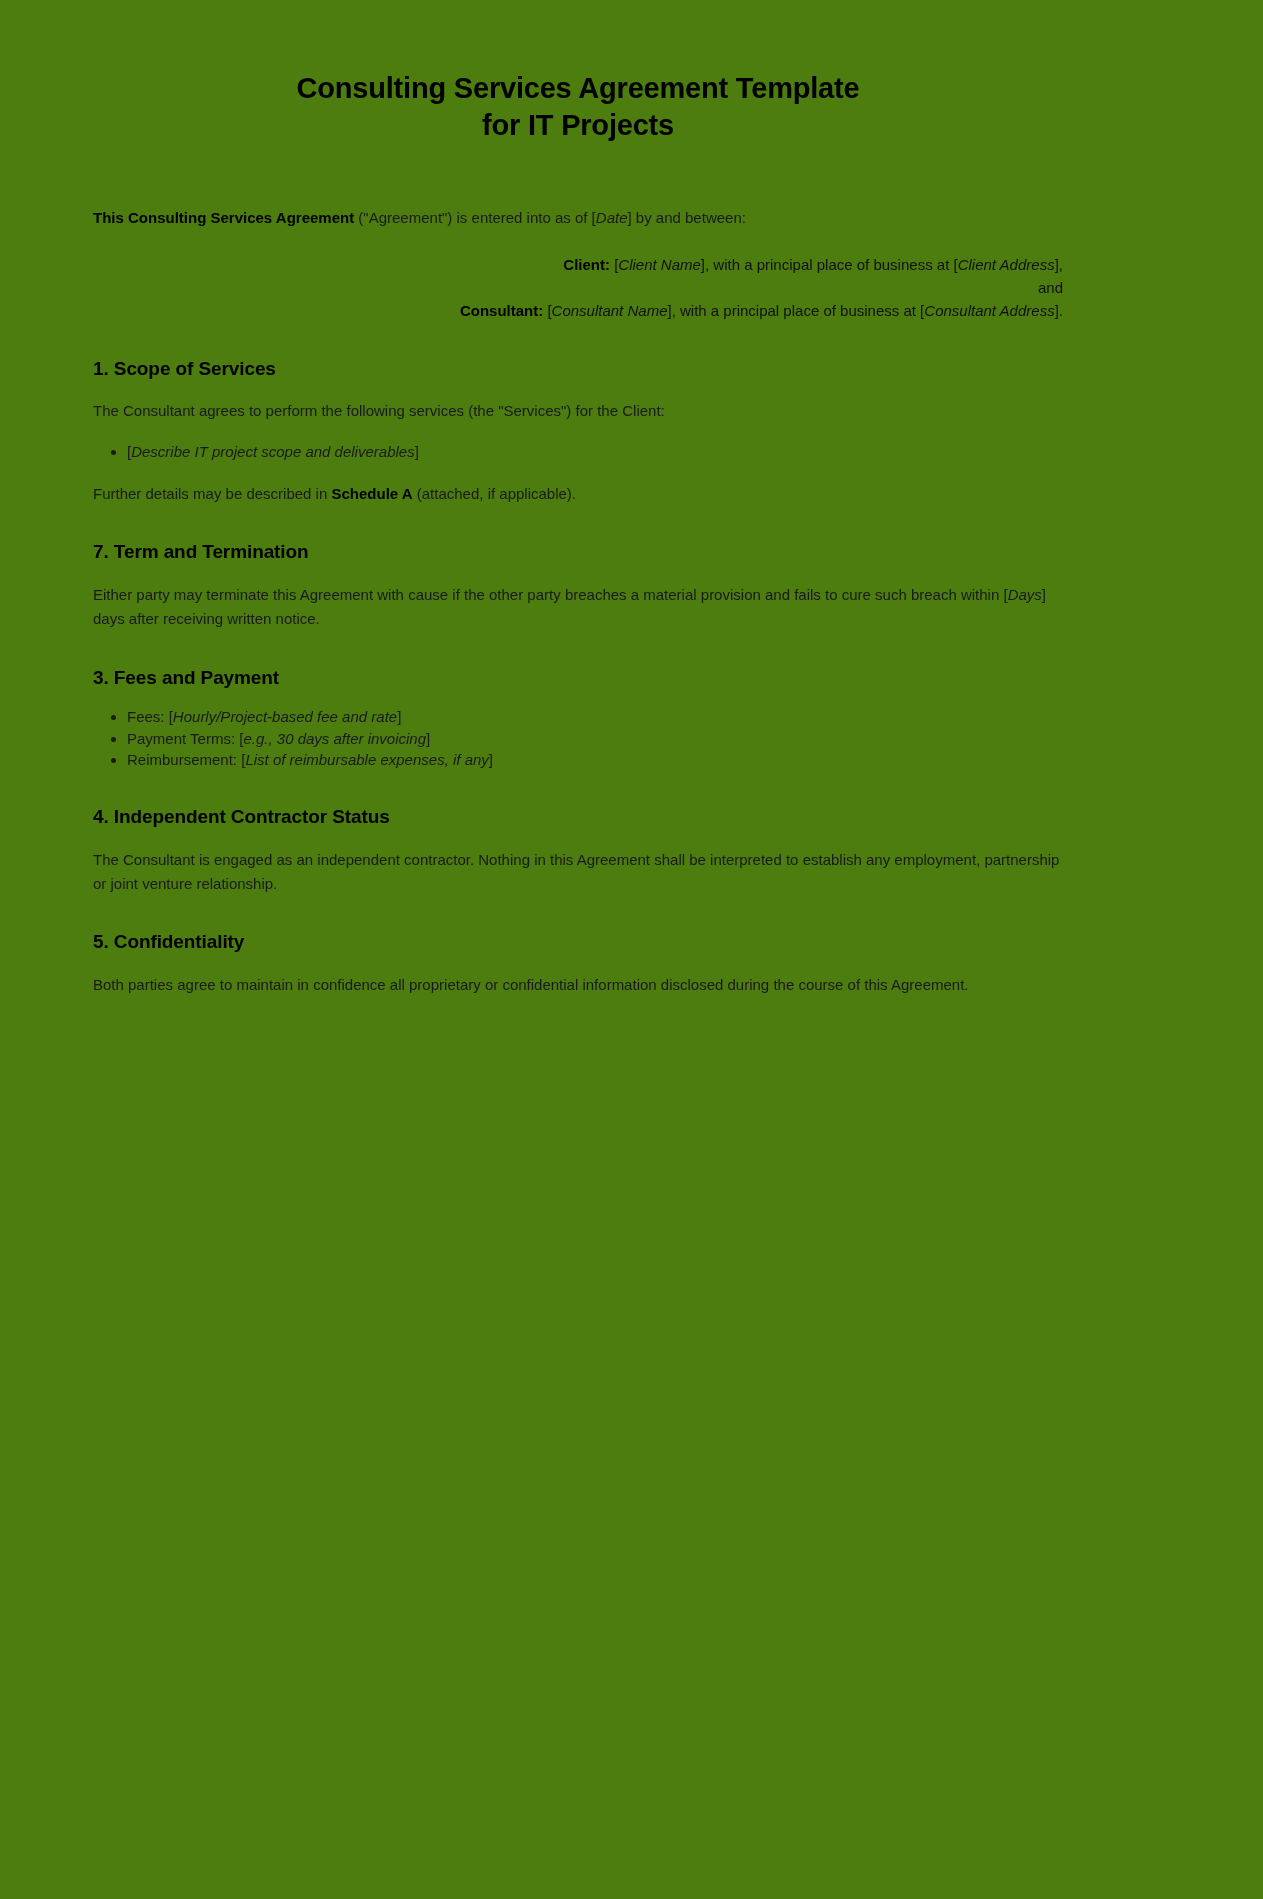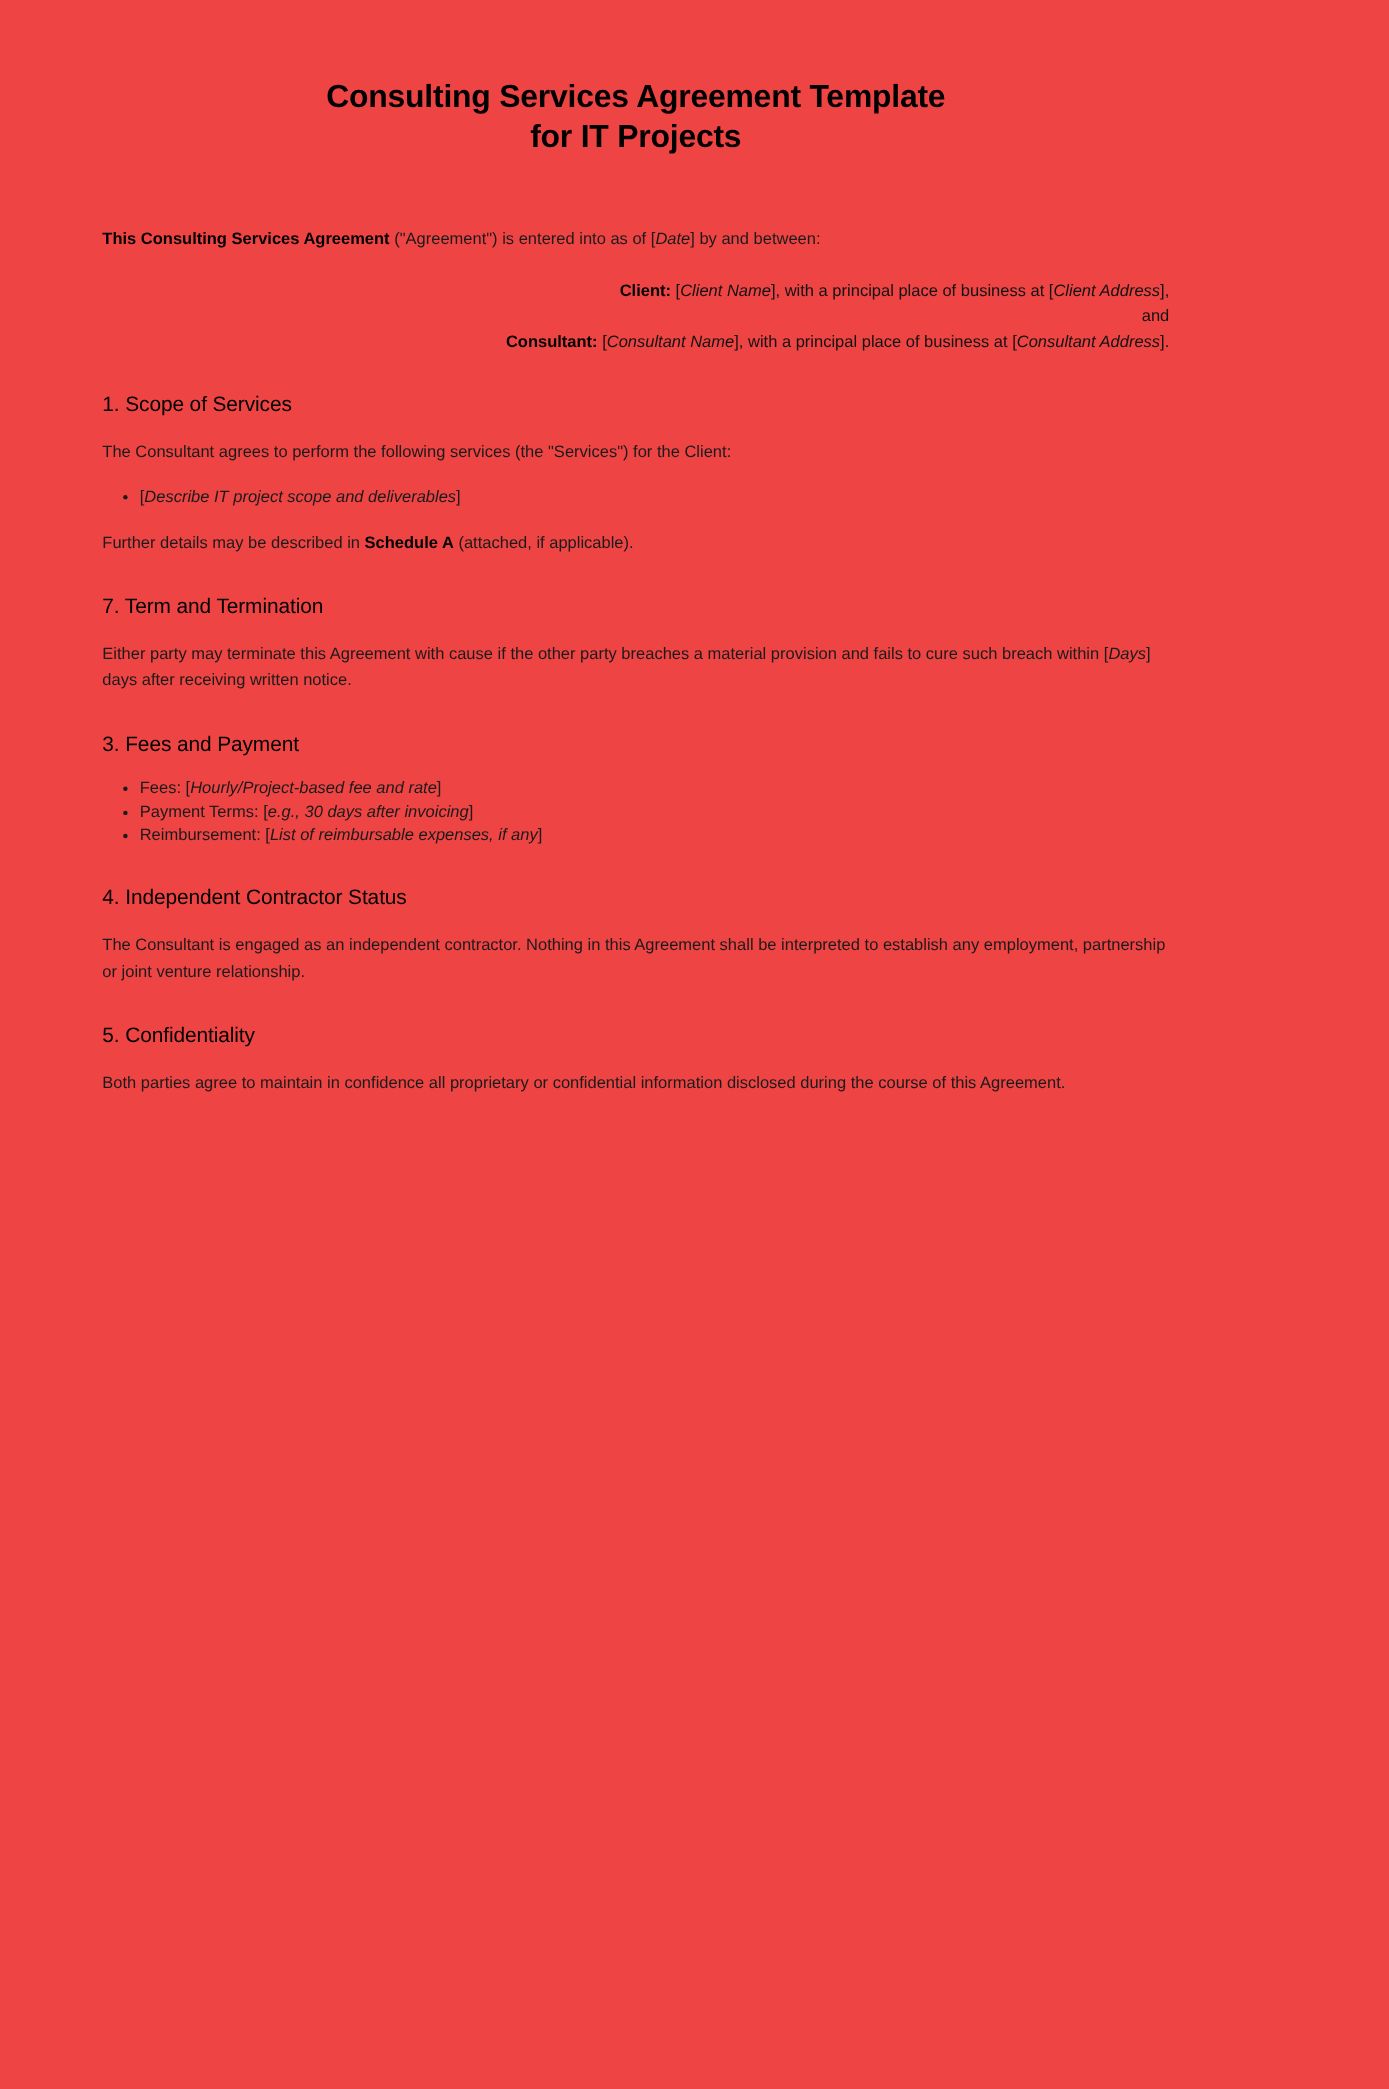--- a/index.html
+++ b/index.html
@@ -12,21 +12,21 @@
     height: 1899px;
     font-family: "Liberation Sans", sans-serif;
     color: #111111;
     overflow: hidden;
   }
 
   .page {
     position: relative;
     width: 1263px;
     height: 1899px;
-    background: #ef4444;
+    background: #4d7c0f;
     box-sizing: border-box;
   }
 
   
   .doc-clip {
     position: absolute;
     left: 0;
     top: 0;
     width: 1263px;
     height: 1082px;
@@ -69,21 +69,21 @@
     text-align: right;
   }
   .party-block .pline {
     display: block;
     font-size: 15px;
     line-height: 1.56;
   }
 
   h2.section-heading {
     font-size: 19px;
-    font-weight: normal;
+    font-weight: bold;
     color: #000000;
     margin: 34px 0 0 0;
     line-height: 1.3;
     letter-spacing: -0.1px;
   }
 
   .para {
     margin-top: 18px;
   }
 

